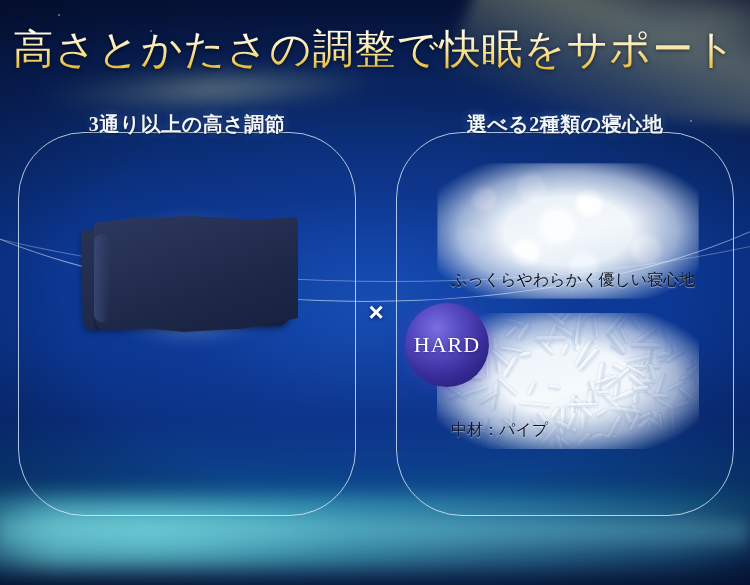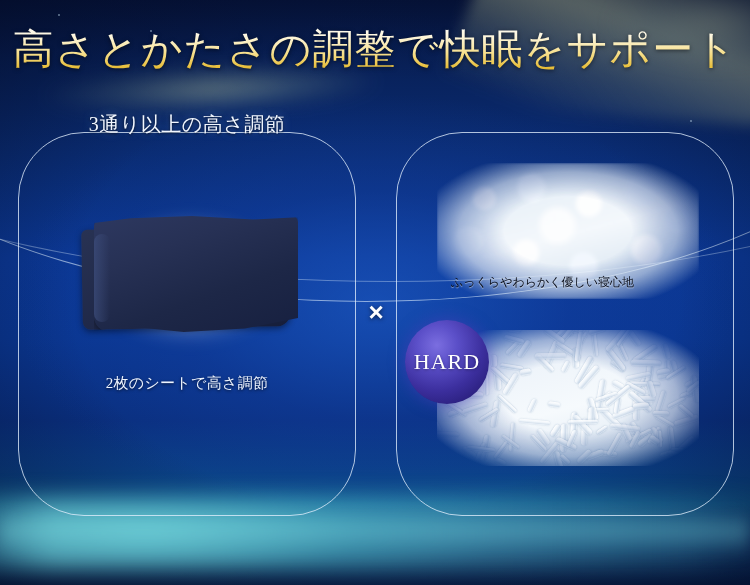--- a/index.html
+++ b/index.html
@@ -188,20 +188,21 @@
 
   .panel-heading {
     position: absolute;
     top: 111px;
     text-align: center;
     color: #f2f7ff;
     font-size: 20px;
     letter-spacing: 0.5px;
     text-shadow: 0 1px 3px rgba(0,0,0,0.75), 0 0 9px rgba(120,170,240,0.45);
     white-space: nowrap;
+    font-weight: bold;
   }
   .heading-left  { left: 18px;  width: 338px; }
   .heading-right { left: 396px; width: 338px; }
   .heading-left::before, .heading-right::before {
     content: "";
     position: absolute;
     left: 50%;
     transform: translateX(-50%);
     top: 14px;
     width: 250px;
@@ -283,21 +284,21 @@
 
   
   .mat-card {
     position: absolute;
     left: 437px;
     width: 262px;
     height: 136px;
     overflow: visible;
   }
   .mat-soft { top: 163px; }
-  .mat-hard { top: 330px; }
+  .mat-hard { top: 313px; }
 
   .mat-photo {
     position: absolute;
     inset: 0;
     border-radius: 4px;
     -webkit-mask-image: radial-gradient(ellipse 58% 60% at 50% 50%, #000 42%, rgba(0,0,0,0.65) 72%, rgba(0,0,0,0) 100%);
     mask-image: radial-gradient(ellipse 58% 60% at 50% 50%, #000 42%, rgba(0,0,0,0.65) 72%, rgba(0,0,0,0) 100%);
   }
   
   .photo-cotton {
@@ -360,21 +361,21 @@
     position: absolute;
     left: 14px;
     bottom: 6px;
     color: #0a0f1c;
     font-size: 16px;
     line-height: 1.65;
     text-shadow: 0 1px 1px rgba(255,255,255,0.55);
     white-space: nowrap;
   }
   .mat-lines .l1 { font-size: 16px; }
-  .mat-lines .l2 { font-size: 12px; margin-top: 31px; }
+  .mat-lines .l2 { font-size: 16px; margin-top: 31px; }
 
   .mat-hard .mat-lines { color: #0d1424; }
 </style>
 </head>
 <body>
 
 <div id="stage">
 
   <div class="bg-base"></div>
   <div class="bg-radial"></div>
@@ -389,28 +390,28 @@
   <div class="speck" style="left:58px;top:14px;width:2px;height:2px;"></div>
   <div class="speck" style="left:150px;top:30px;width:2px;height:2px;"></div>
   <div class="speck" style="left:690px;top:120px;width:2px;height:2px;"></div>
 
   <div class="title">高さとかたさの調整で快眠をサポート</div>
 
   <div class="panel panel-left"></div>
   <div class="panel panel-right"></div>
 
   <div class="panel-heading heading-left">3通り以上の高さ調節</div>
+  <div class="panel-heading heading-right">選べる2種類の寝心地</div>
 
   <div class="sheet-wrap">
     <div class="sheet-glow"></div>
     <div class="sheet sheet-back"></div>
     <div class="sheet sheet-front"></div>
     <div class="sheet-fold"></div>
   </div>
-  <div class="sheet-caption">2枚のシートで高さ調節</div>
 
   <div class="times">×</div>
 
   <div class="mat-card mat-soft">
     <div class="mat-photo photo-cotton"></div>
     <div class="mat-lines">
       <div class="l2">ふっくらやわらかく優しい寝心地</div>
     </div>
   </div>
 
@@ -566,16 +567,17 @@
           <div class="pipe" style="left: 112.039px; top: 97.8916px; width: 12.5092px; height: 5.51675px; transform: rotate(-56.5651deg); opacity: 0.99;"></div>
           <div class="pipe" style="left: 151.703px; top: -2.54765px; width: 17.1581px; height: 6.12736px; transform: rotate(-17.5136deg); opacity: 0.95;"></div>
           <div class="pipe" style="left: 62.993px; top: 109.642px; width: 20.8562px; height: 4.06595px; transform: rotate(35.9208deg); opacity: 0.81;"></div>
           <div class="pipe" style="left: 122.019px; top: 126.903px; width: 11.5733px; height: 4.67026px; transform: rotate(43.6156deg); opacity: 0.99;"></div>
         </div>
     </div>
     <div class="mat-badge badge-hard">
       <span>HARD</span>
     </div>
     <div class="mat-lines">
+      <div class="l1">中材：パイプ</div>
     </div>
   </div>
 
 </div>
 
 </body></html>

